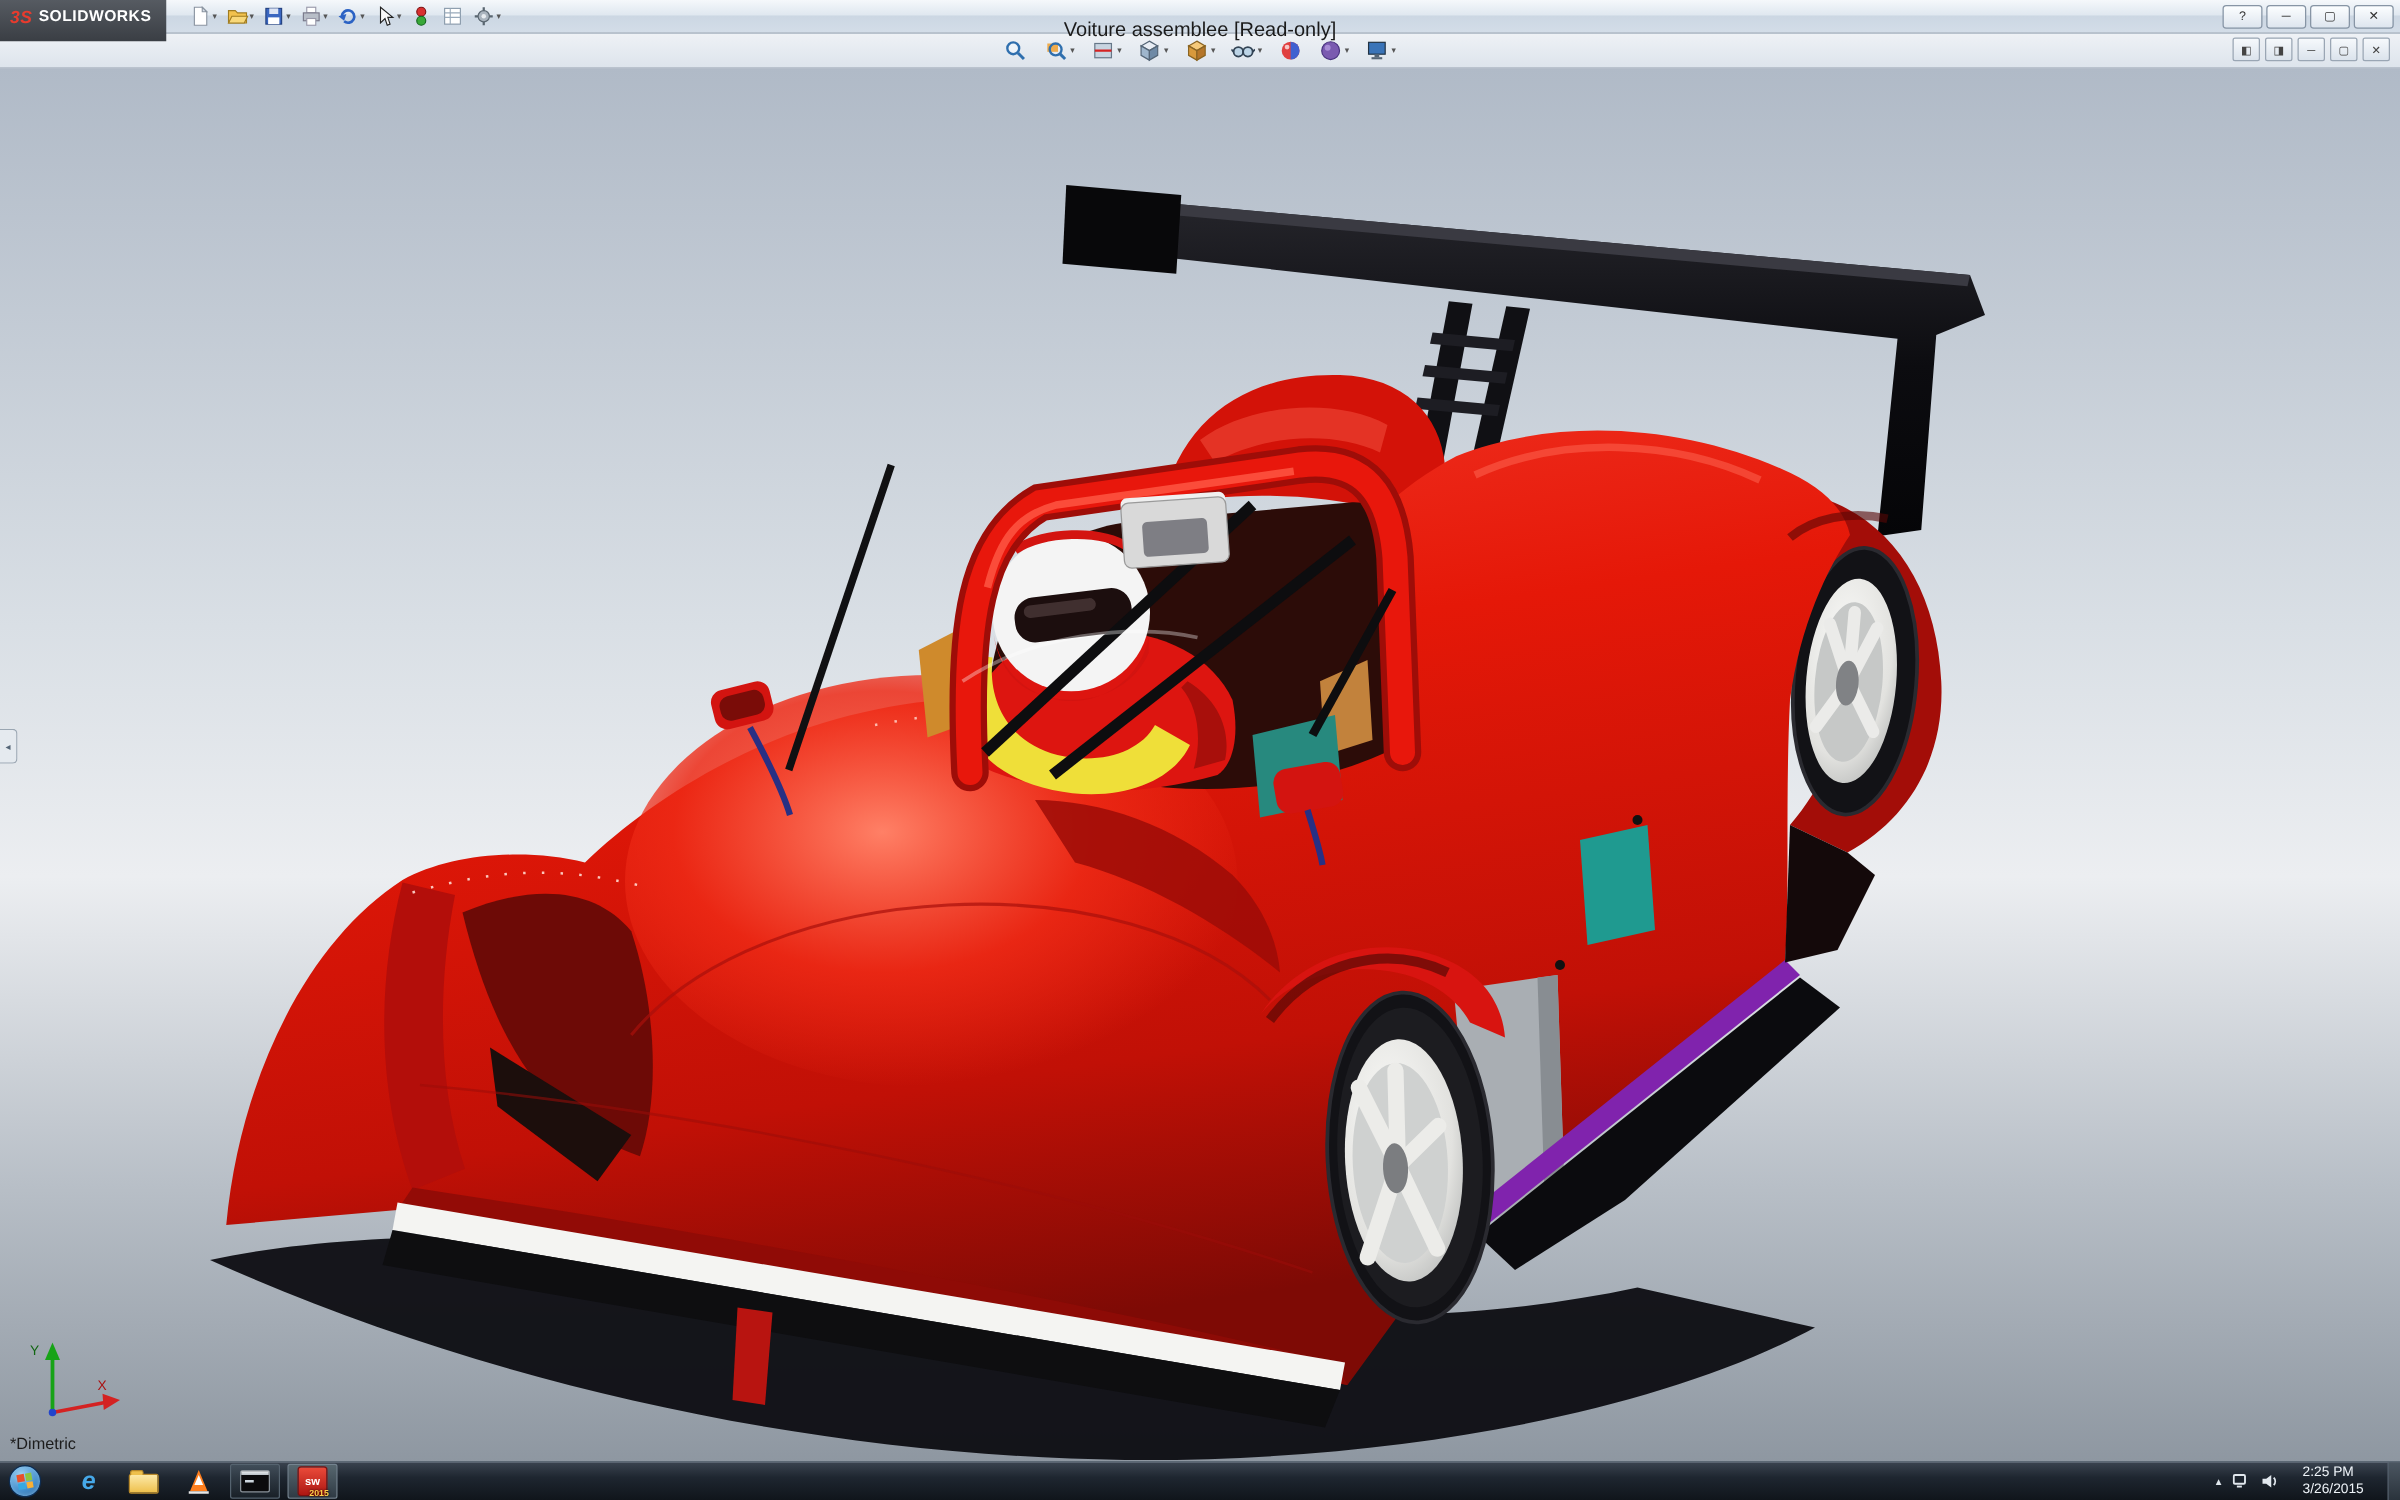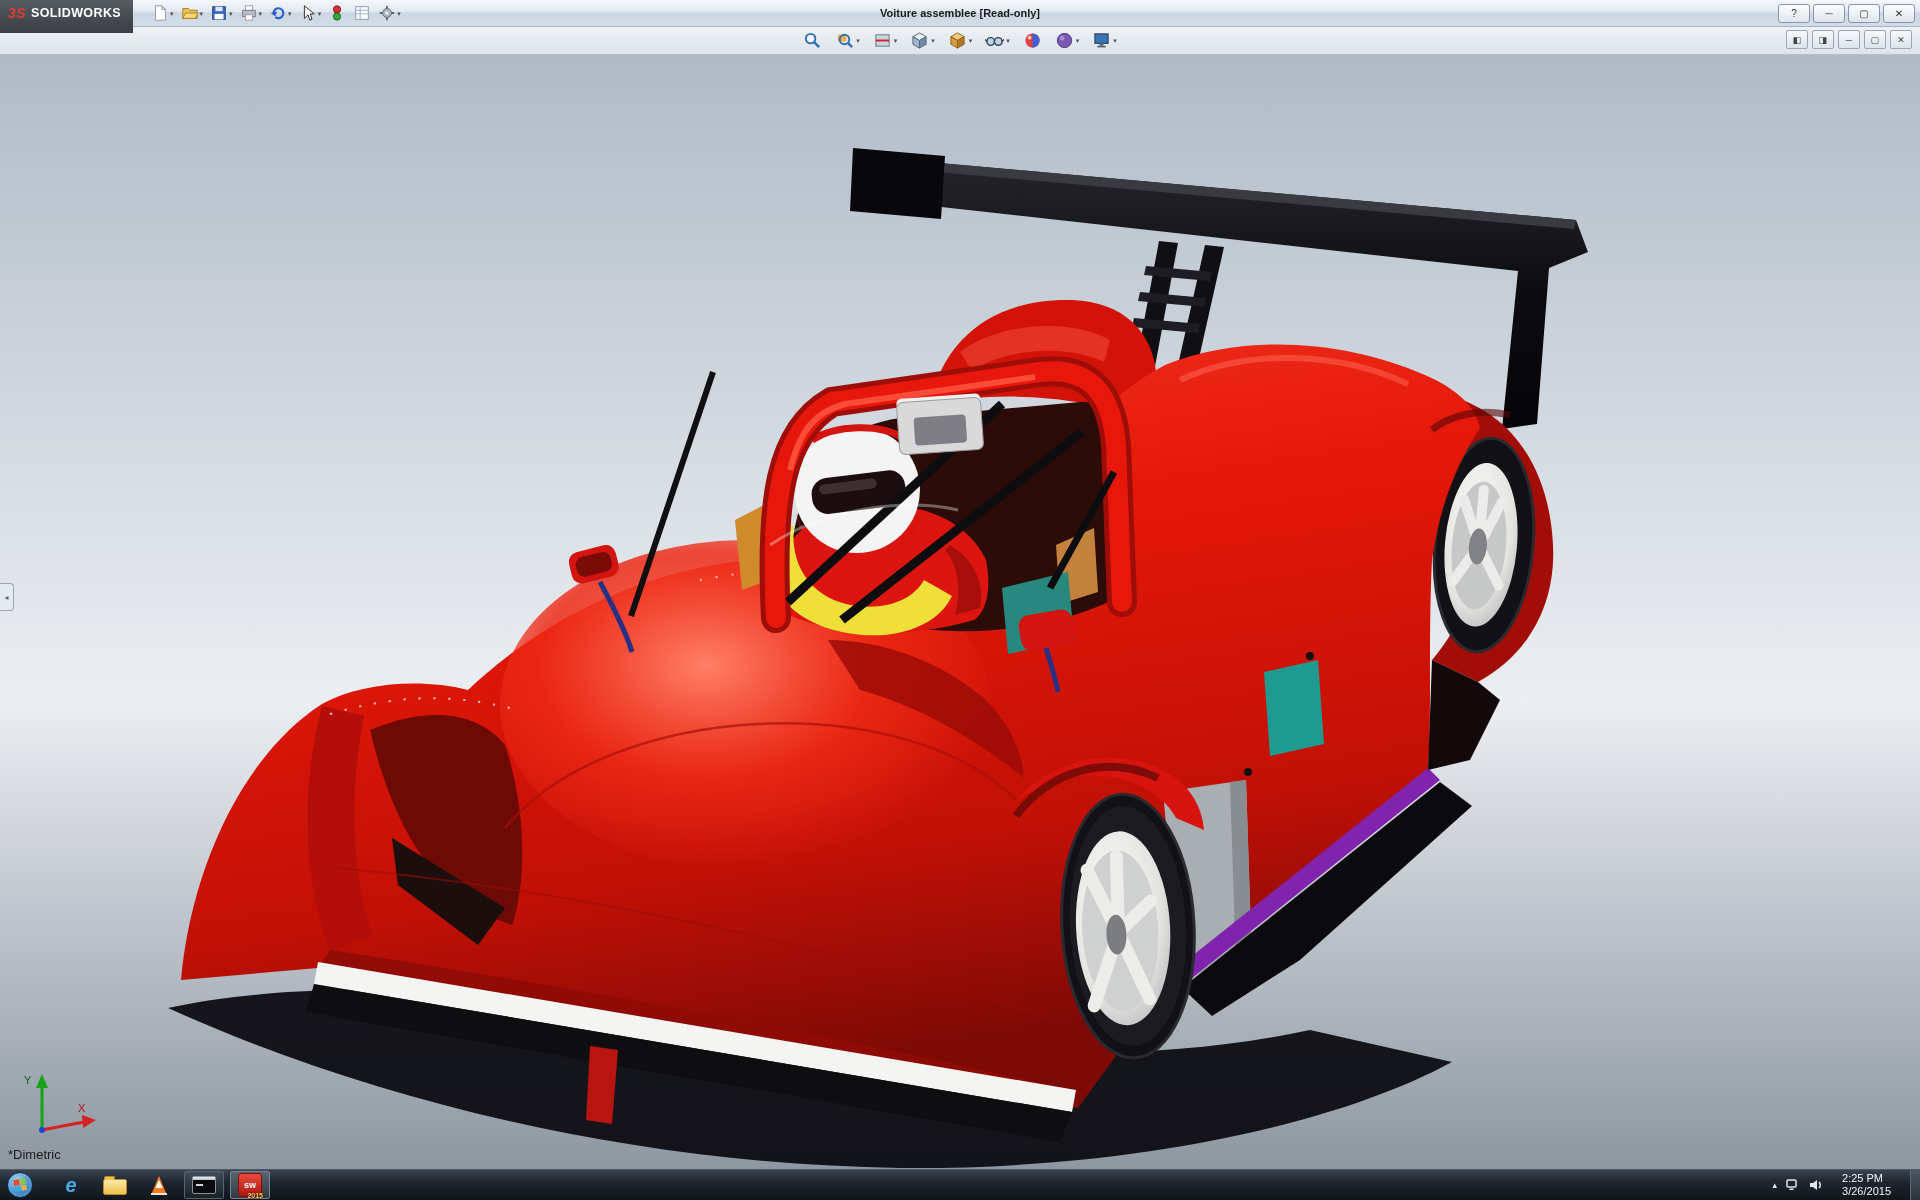--- a/index.html
+++ b/index.html
@@ -11,22 +11,22 @@
     background:linear-gradient(#f5f8fb,#e0e8f0 45%,#ccd7e3 50%,#d3dde8);
     border-bottom:1px solid #a6b2c0;display:flex;align-items:center;}
   .brand{height:39px;display:flex;align-items:center;padding:0 12px 0 8px;
     background:linear-gradient(#5b6067,#3a3e44);color:#fff;font-weight:bold;
     font-size:12.5px;letter-spacing:.4px;}
   .brand .mark{color:#e63b2e;font-style:italic;font-weight:bold;font-size:14px;margin-right:5px;}
   .tb{display:flex;align-items:center;gap:3px;margin-left:16px;z-index:2;}
   .tbtn{display:flex;align-items:center;gap:1px;padding:1px 2px;border-radius:2px;}
   .tbtn svg{width:18px;height:18px;display:block;}
   .caret{font-size:7px;color:#50holders5a64;color:#555;line-height:1;}
-  .title-text{position:absolute;left:0;right:0;top:0;height:26px;display:flex;
-    align-items:center;justify-content:center;font-size:11px;color:#1b1b1b;pointer-events:none;font-weight:bold;}
+  .title-text{position:absolute;left:0;right:0;top:12px;height:26px;display:flex;
+    align-items:center;justify-content:center;font-size:16px;color:#1b1b1b;pointer-events:none;}
   .win-controls{margin-left:auto;display:flex;gap:3px;padding-right:5px;z-index:2;}
   .wbtn{min-width:24px;height:17px;border:1px solid #8795a5;border-radius:3px;
     background:linear-gradient(#fcfeff,#dde5ee);font-size:10px;color:#333;
     display:flex;align-items:center;justify-content:center;padding:0 3px;}
 
   
   .headsup{position:absolute;top:26px;left:0;right:0;height:28px;z-index:25;
     background:linear-gradient(#eff2f6,#dde4ec);border-bottom:1px solid #b6c0cb;
     display:flex;align-items:center;justify-content:center;}
   .hu-group{display:flex;align-items:center;gap:7px;}

